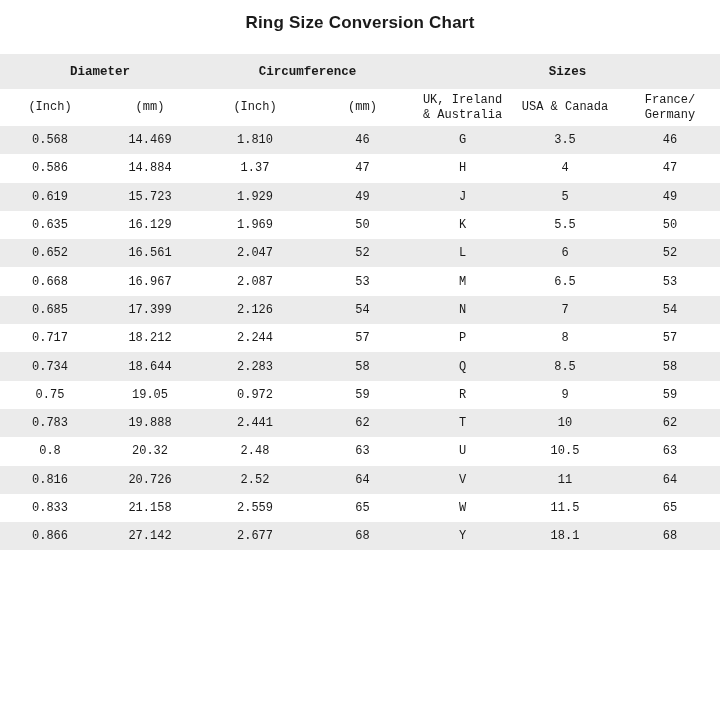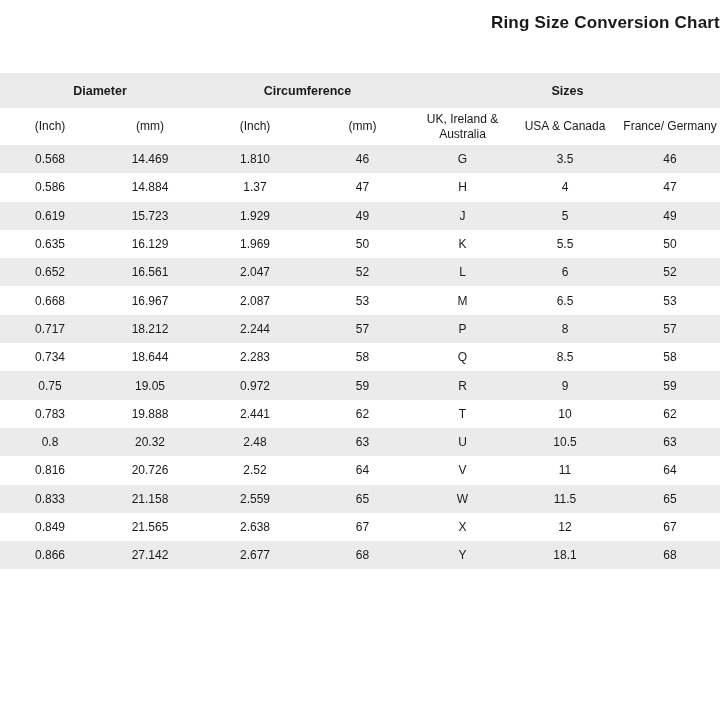--- a/index.html
+++ b/index.html
@@ -10,30 +10,31 @@
   body {
     width: 720px;
     height: 720px;
     font-family: "Liberation Sans", sans-serif;
     color: #1a1a1a;
     overflow: hidden;
   }
   .page-title {
     margin: 0;
     padding-top: 13px;
-    text-align: right;
+    text-align: center;
     font-size: 17px;
     font-weight: bold;
     letter-spacing: 0.2px;
   }
   table.ring-table {
     border-collapse: collapse;
     table-layout: fixed;
     width: 716px;
-    margin: 40px auto 0 auto;
+    margin: 21px auto 0 auto;
+    font-family: Liberation Mono, monospace;
   }
   table.ring-table th,
   table.ring-table td {
     padding: 0 2px;
     text-align: center;
     vertical-align: middle;
     overflow: hidden;
   }
   thead tr.group-row th {
     background: #ebebeb;
@@ -139,20 +140,29 @@
       <tr>
         <td>0.668</td>
         <td>16.967</td>
         <td>2.087</td>
         <td>53</td>
         <td>M</td>
         <td>6.5</td>
         <td>53</td>
       </tr>
       <tr>
+        <td>0.685</td>
+        <td>17.399</td>
+        <td>2.126</td>
+        <td>54</td>
+        <td>N</td>
+        <td>7</td>
+        <td>54</td>
+      </tr>
+      <tr>
         <td>0.717</td>
         <td>18.212</td>
         <td>2.244</td>
         <td>57</td>
         <td>P</td>
         <td>8</td>
         <td>57</td>
       </tr>
       <tr>
         <td>0.734</td>
@@ -202,29 +212,20 @@
       <tr>
         <td>0.833</td>
         <td>21.158</td>
         <td>2.559</td>
         <td>65</td>
         <td>W</td>
         <td>11.5</td>
         <td>65</td>
       </tr>
       <tr>
-        <td>0.849</td>
-        <td>21.565</td>
-        <td>2.638</td>
-        <td>67</td>
-        <td>X</td>
-        <td>12</td>
-        <td>67</td>
-      </tr>
-      <tr>
         <td>0.866</td>
         <td>27.142</td>
         <td>2.677</td>
         <td>68</td>
         <td>Y</td>
         <td>18.1</td>
         <td>68</td>
       </tr>
     </tbody>
 </table>

